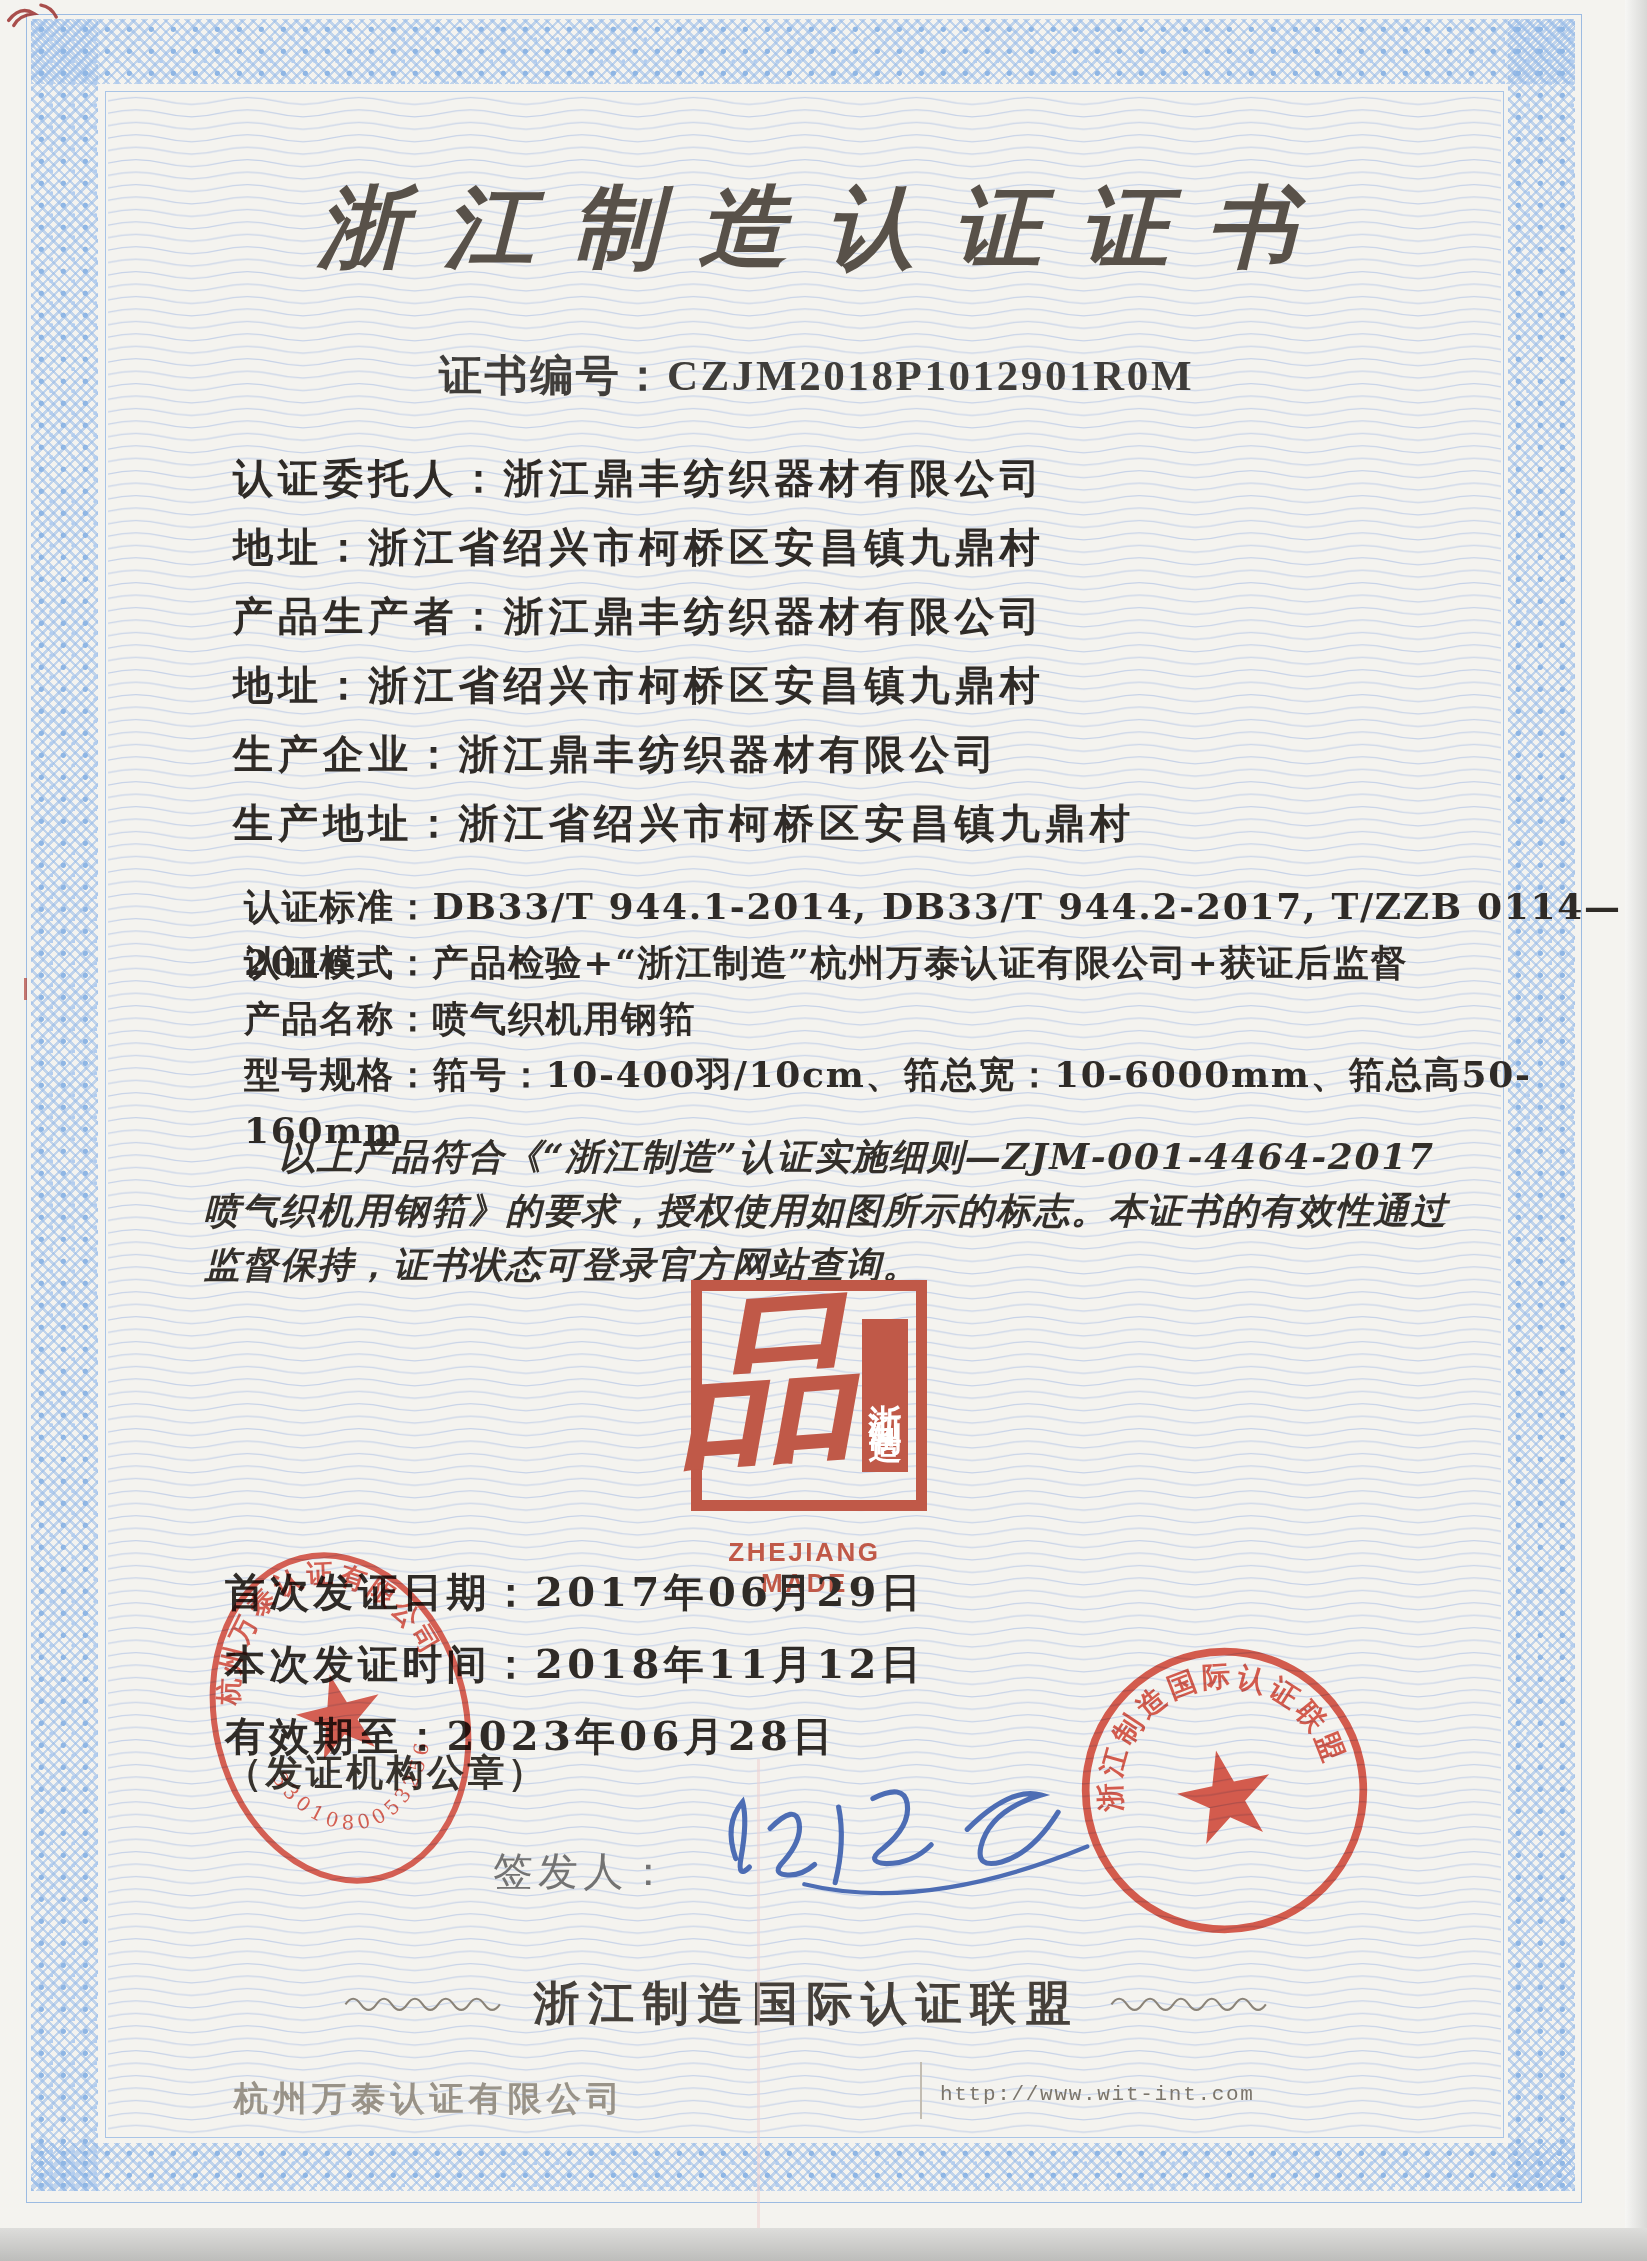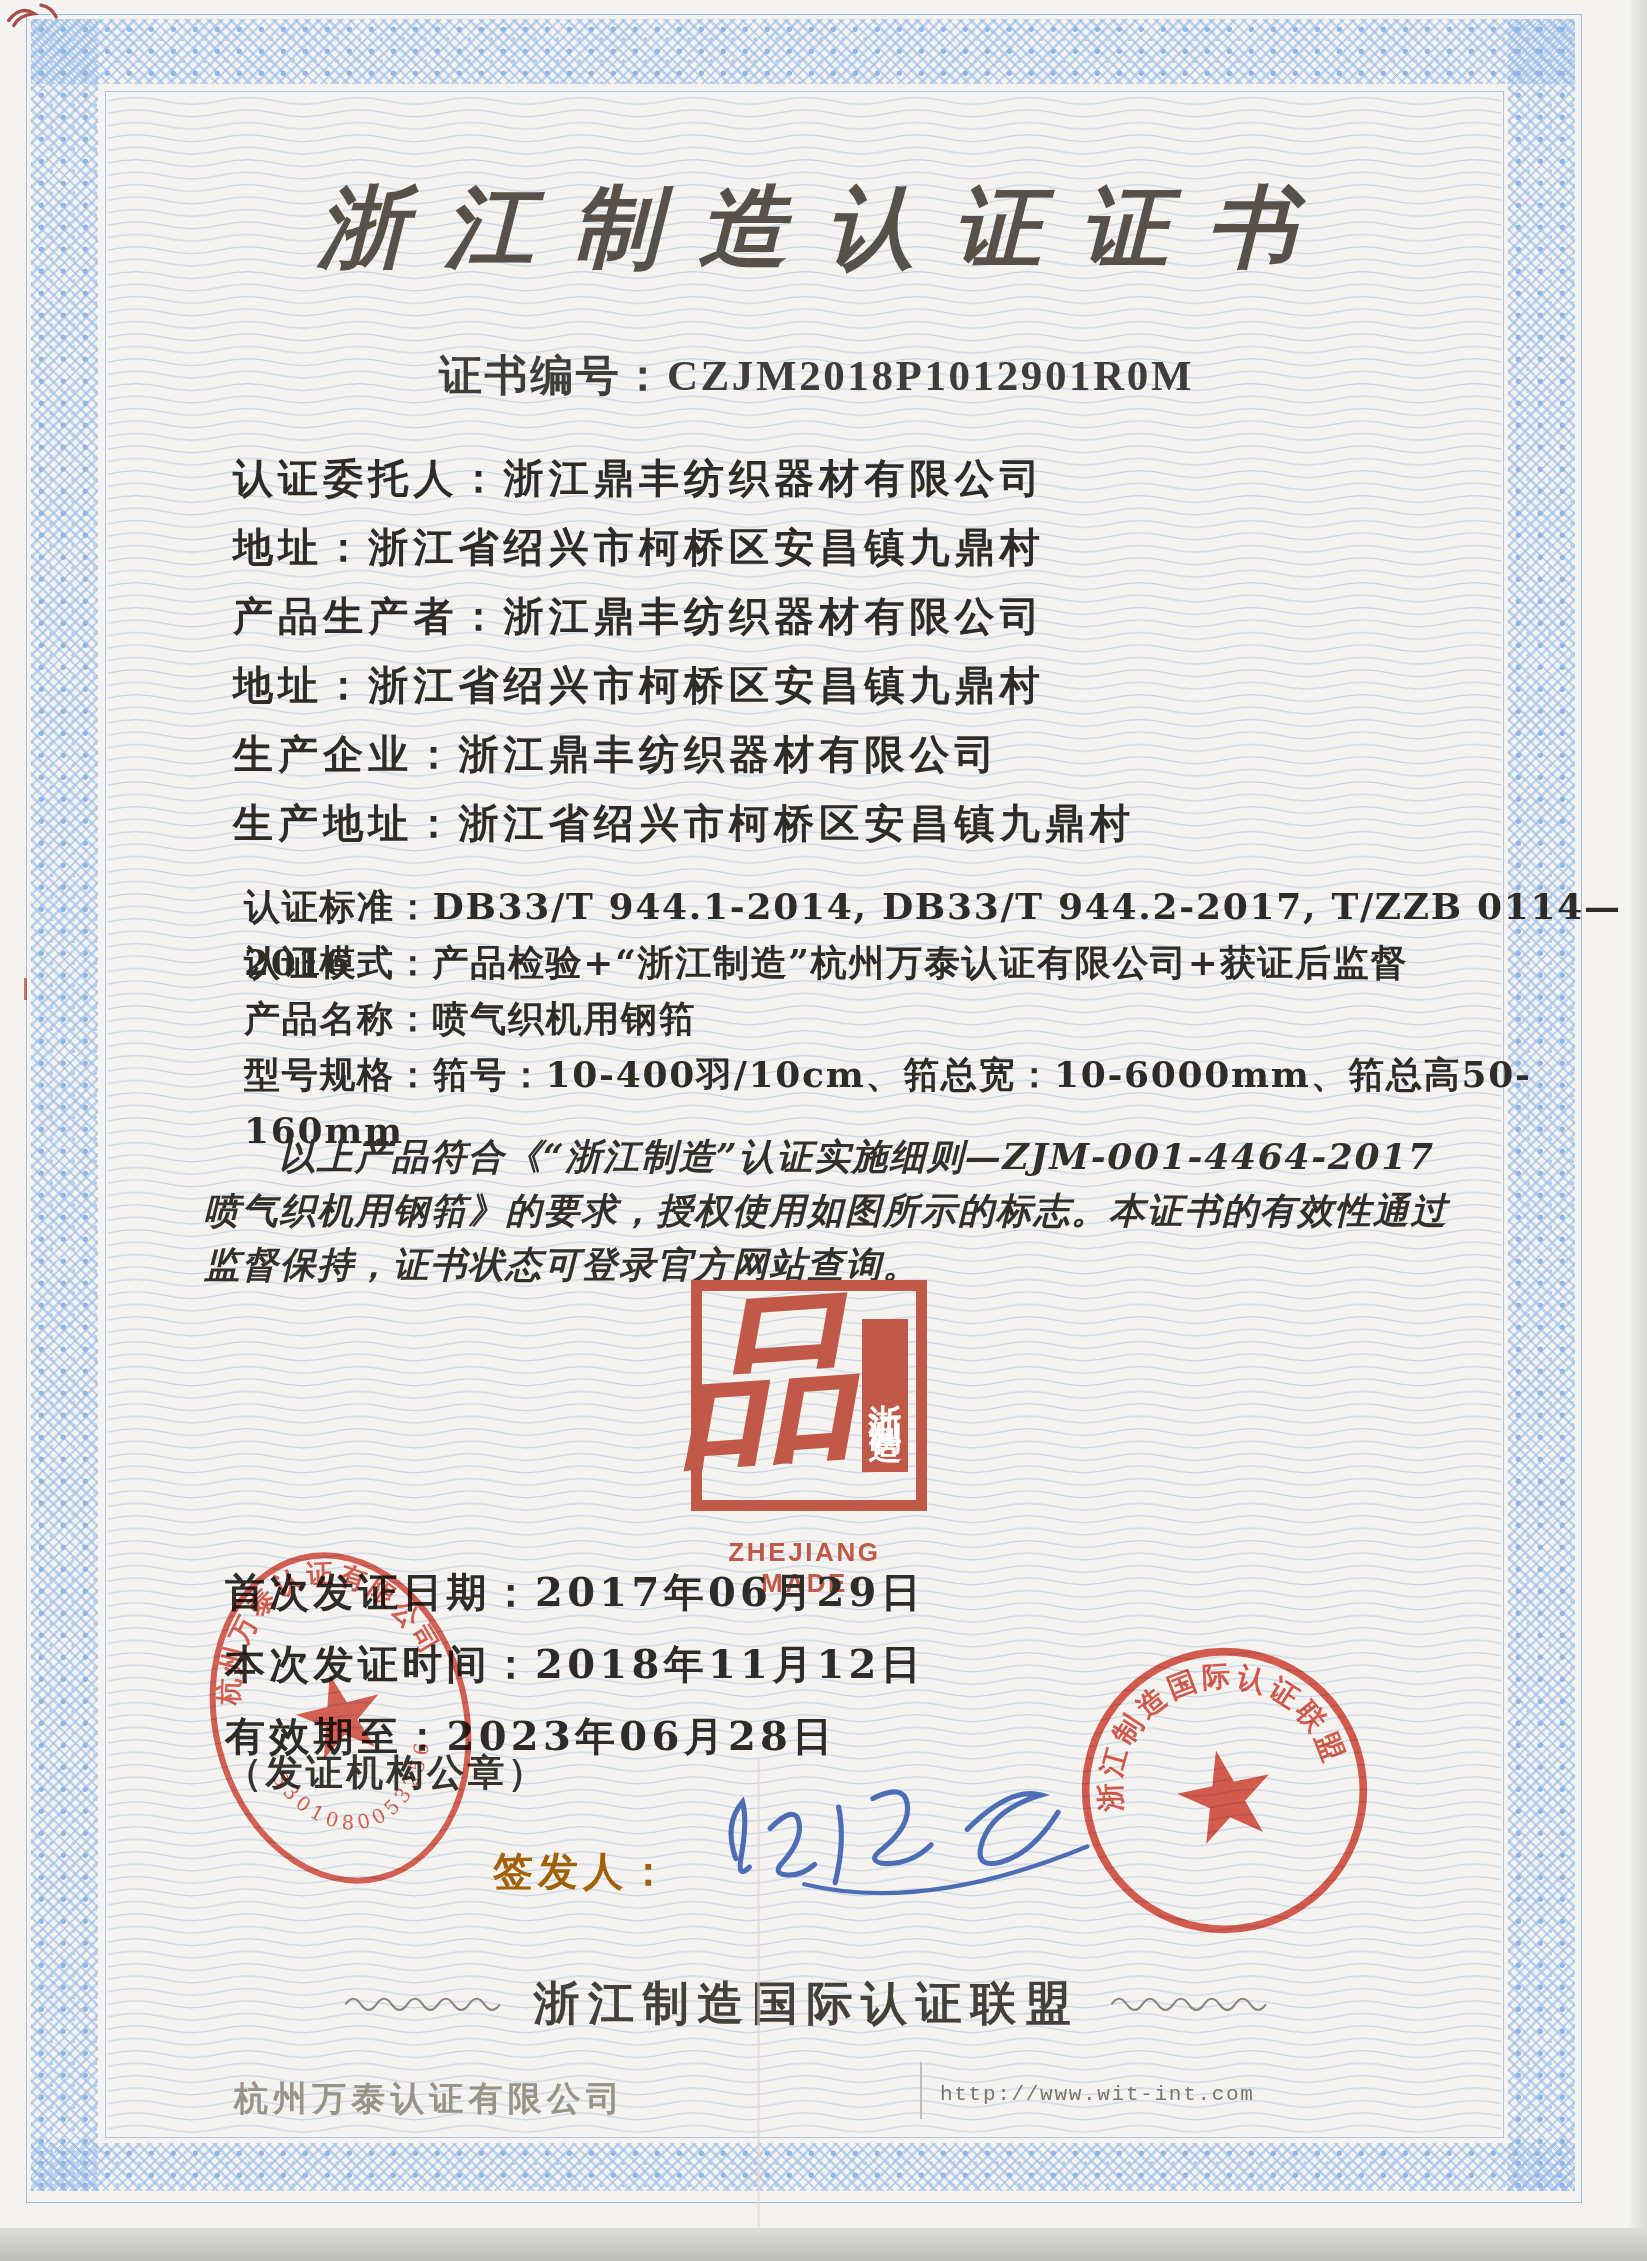--- a/index.html
+++ b/index.html
@@ -57,22 +57,22 @@
         font-size:33px;font-weight:bold;letter-spacing:8.6px;}
   .logo-caption{margin-top:26px;width:237px;text-align:center;color:#c05948;
         font-family:"Liberation Sans","DejaVu Sans",sans-serif;
         font-size:26px;font-weight:bold;letter-spacing:2.6px;}
   
   .dates{position:absolute;left:225px;top:1556px;}
   .dates .tline{height:72px;line-height:72px;font-size:40px;font-weight:bold;
         letter-spacing:4.3px;color:#2f2b27;}
   .seal-note{position:absolute;left:225px;top:1748px;font-size:37px;font-weight:bold;
         letter-spacing:3.4px;color:#37332d;}
-  .signer-label{position:absolute;left:493px;top:1844px;font-size:40px;font-weight:bold;
-        letter-spacing:5.1px;color:#a16207;text-align:center;}
+  .signer-label{position:absolute;left:493px;top:1844px;font-size:40px;font-weight:normal;
+        letter-spacing:5.1px;color:#737373;text-align:center;}
   .signature{position:absolute;left:710px;top:1747px;}
   
   .seal-left{position:absolute;left:199px;top:1542px;transform:rotate(-14deg);
         opacity:.85;mix-blend-mode:multiply;}
   .seal-right{position:absolute;left:1072px;top:1638px;transform:rotate(-12deg);
         opacity:.88;mix-blend-mode:multiply;}
   
   .footer-band{position:absolute;left:103px;top:1973px;width:1407px;text-align:center;
         white-space:nowrap;}
   .footer-band .alliance{display:inline-block;vertical-align:middle;

